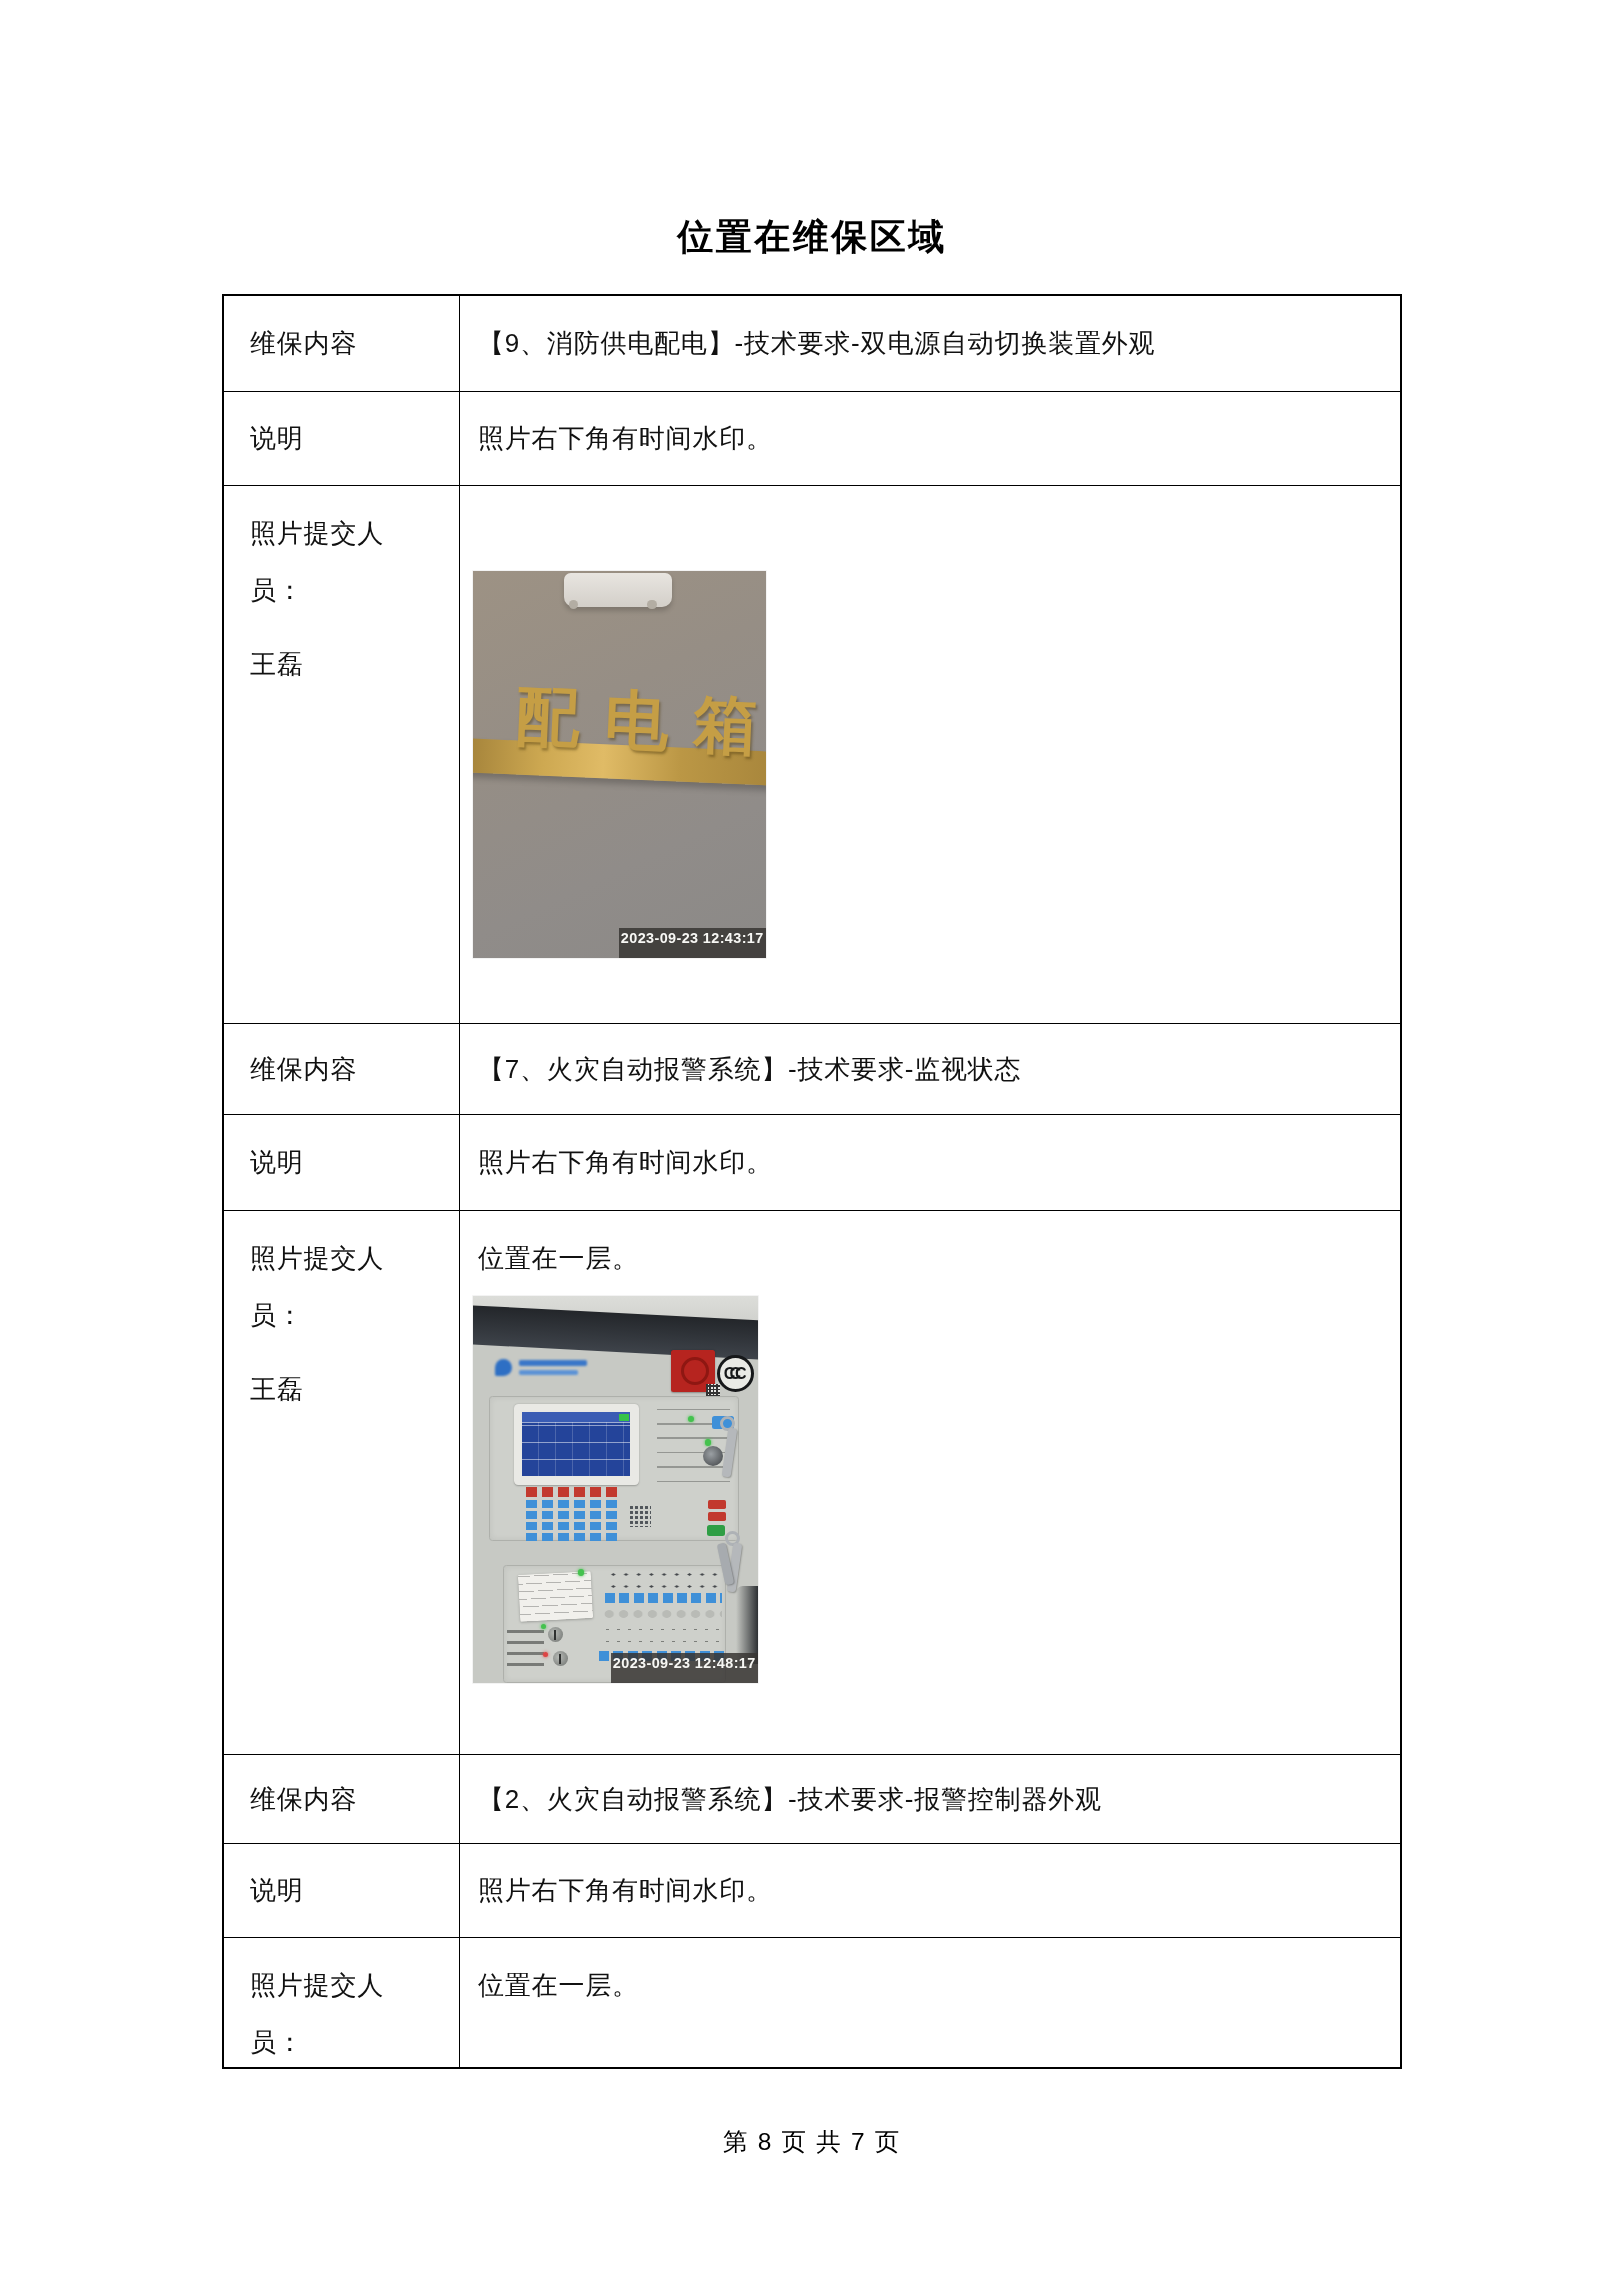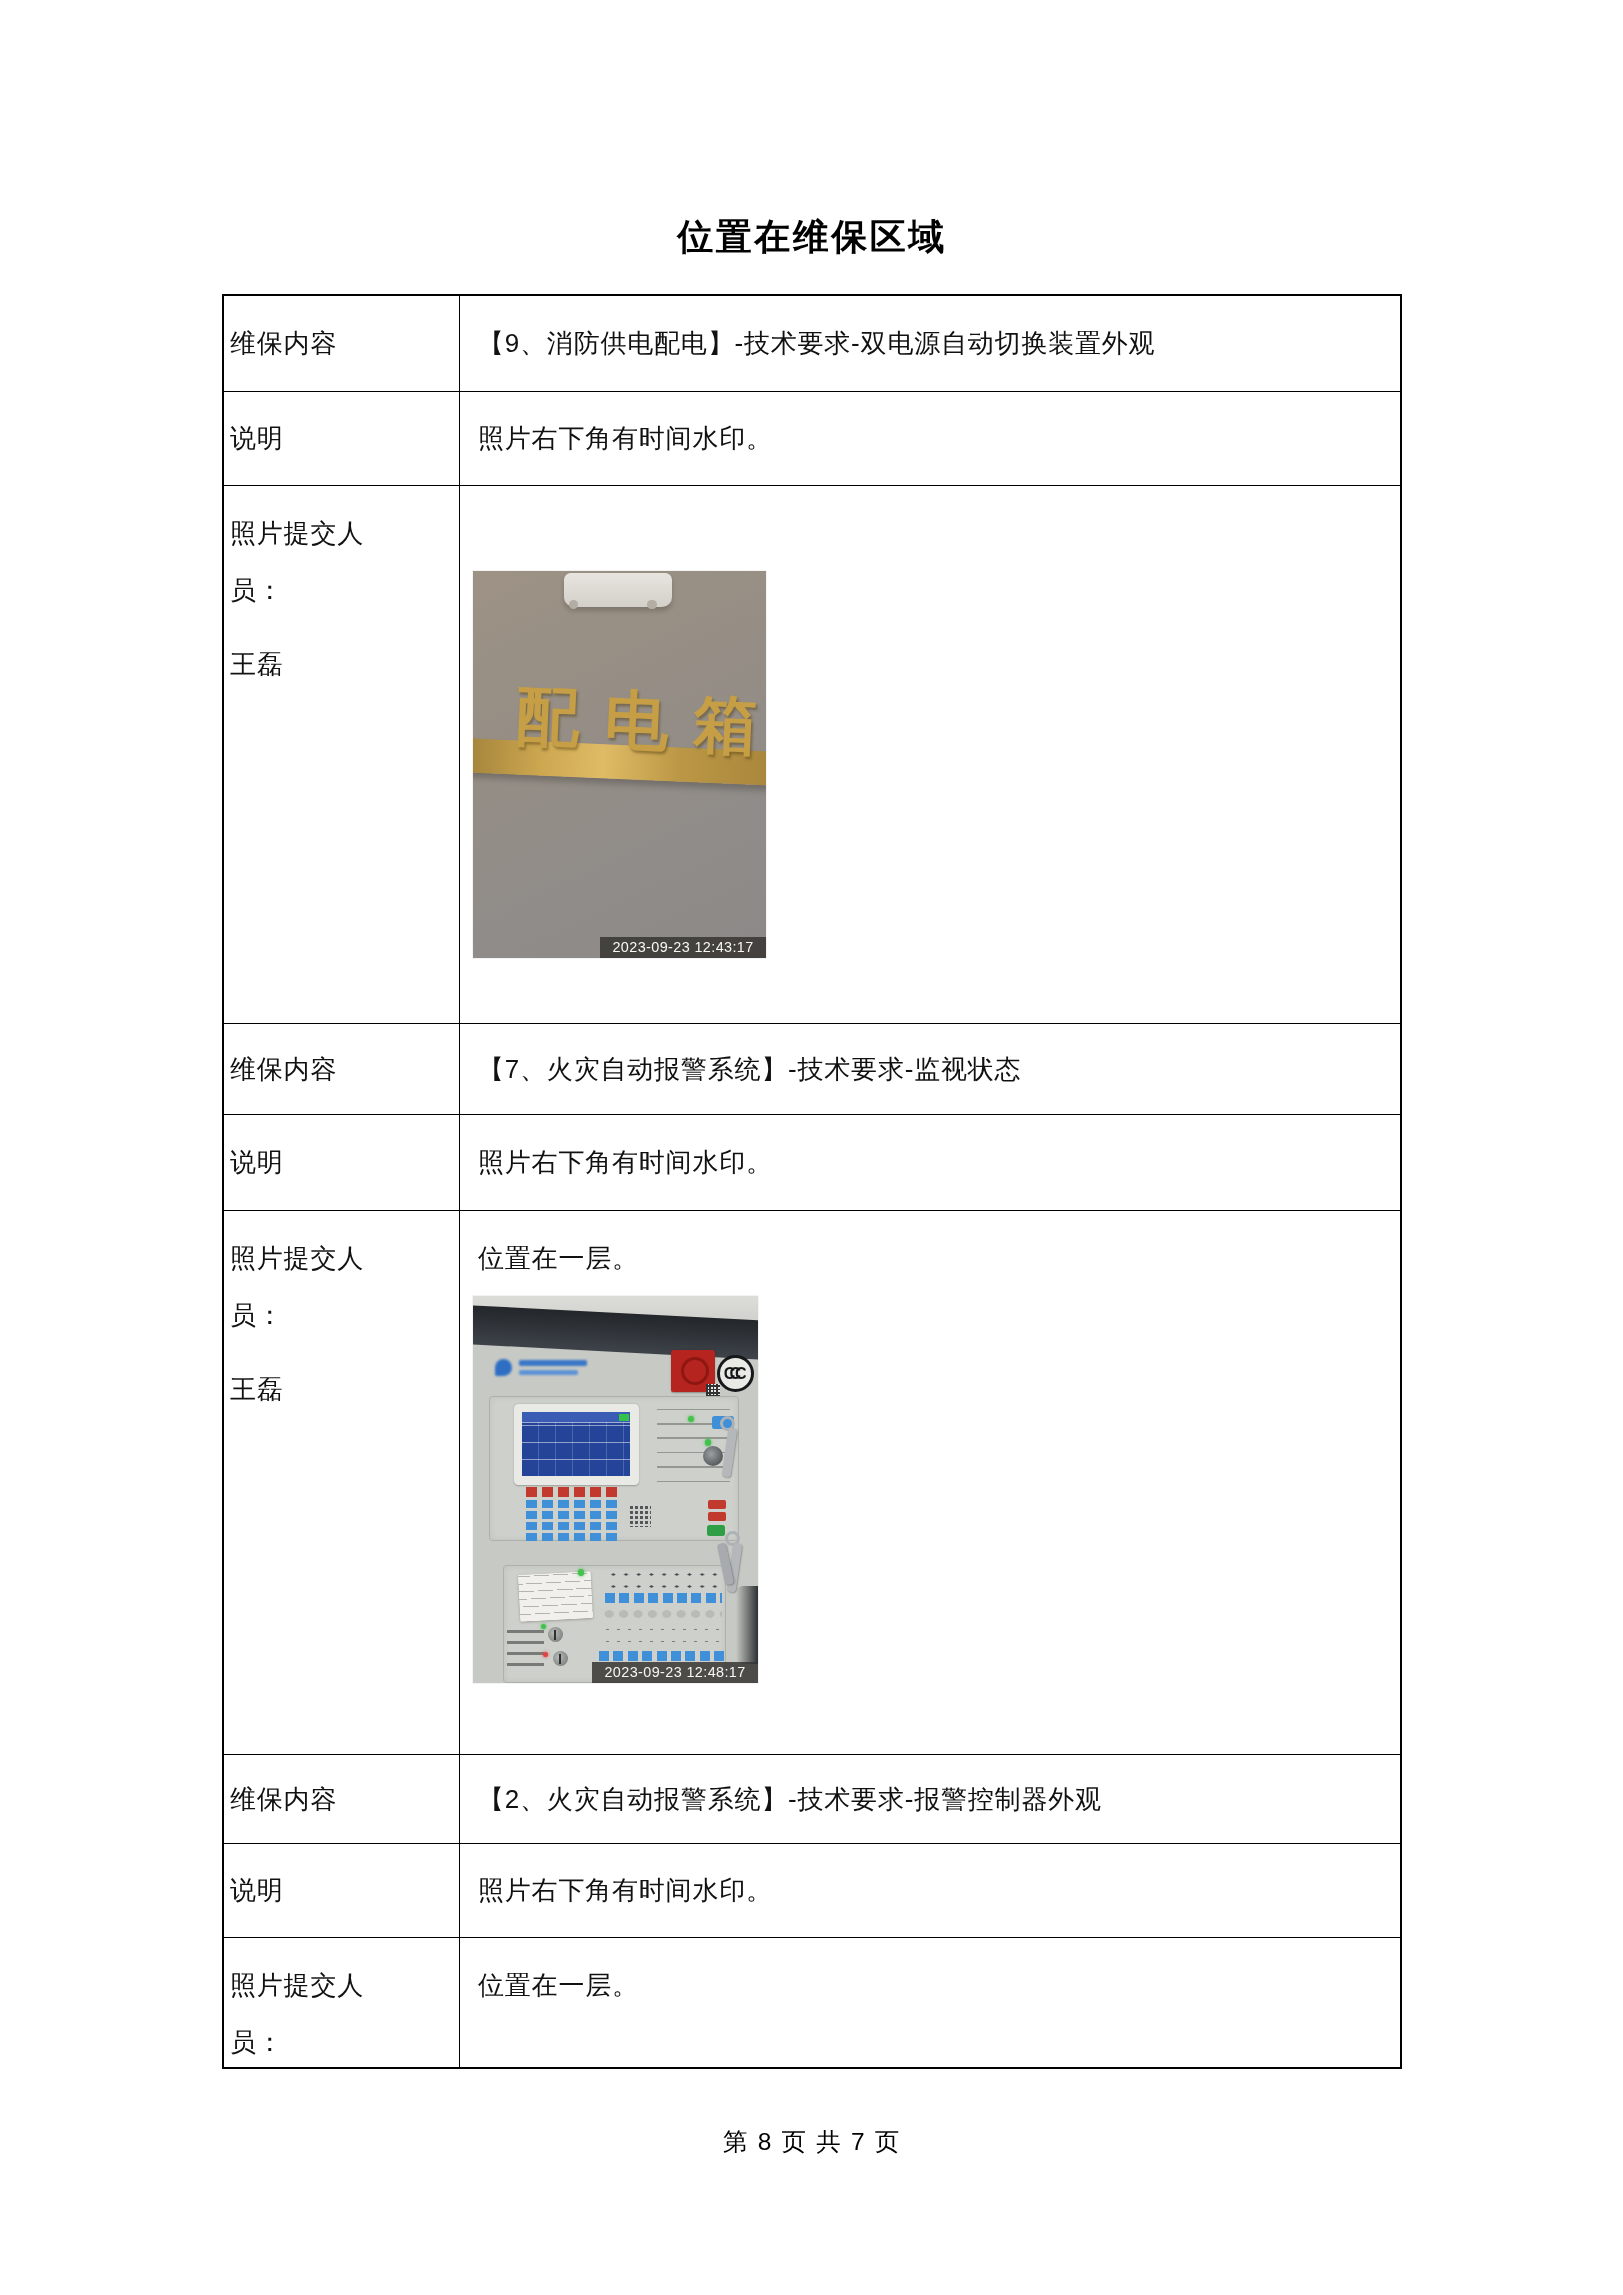--- a/index.html
+++ b/index.html
@@ -12,39 +12,39 @@
     font-size:36px;font-weight:bold;letter-spacing:2.5px;color:#000;
   }
   .doc-table{
     position:absolute;left:222px;top:294px;width:1180px;
     border:2.5px solid #000;box-sizing:border-box;background:#fff;
   }
   .t-row{display:flex;border-bottom:1.7px solid #000;box-sizing:border-box;}
   .t-row:last-child{border-bottom:none;}
   .c1{
     width:236px;border-right:1.7px solid #000;box-sizing:border-box;
-    padding-left:6px;font-size:26px;letter-spacing:0.8px;flex-shrink:0;
+    padding-left:26px;font-size:26px;letter-spacing:0.8px;flex-shrink:0;
   }
   .c2{flex:1;box-sizing:border-box;padding-left:18px;padding-right:17px;
     font-size:26px;letter-spacing:0.8px;position:relative;}
   .vc{display:flex;align-items:center;}
   .tp{padding-top:30px;}
   .l2{margin-top:22px;}
   .sname{margin-top:39px;}
   .doc-footer{
     position:absolute;top:2125px;left:0;width:100%;text-align:center;
     font-size:24.5px;letter-spacing:1.7px;color:#000;
   }
 
   
   .photo{position:absolute;left:12.7px;top:85px;overflow:hidden;box-shadow:0 0 0 0.8px rgba(0,0,0,0.06);}
   .ts{
-    position:absolute;right:0;bottom:0;height:21px;line-height:21px;
+    position:absolute;right:0;bottom:0;height:30px;line-height:21px;
     background:rgba(55,53,50,0.85);color:#f7f7f4;font-size:14.4px;
-    padding:0 12px;font-weight:normal;letter-spacing:0.4px;white-space:nowrap;
+    padding:0 2px;font-weight:bold;letter-spacing:0.4px;white-space:nowrap;
   }
 
   
   .photo1{width:293px;height:387px;
     background:linear-gradient(155deg,#9d9284 0%,#968e85 35%,#908c89 70%,#8b8987 100%);}
   .p1-fixture{position:absolute;left:91px;top:1.7px;width:108px;height:34px;
     background:linear-gradient(#e8e5e0,#d3cfc9);border-radius:6.8px 6.8px 10px 10px;
     box-shadow:0 3.4px 5px rgba(0,0,0,0.18);}
   .p1-dot{position:absolute;bottom:-2.5px;width:9.3px;height:9.3px;border-radius:50%;background:#b3ada3;}
   .p1-dot.d1{left:5px;}  .p1-dot.d2{right:15px;}

